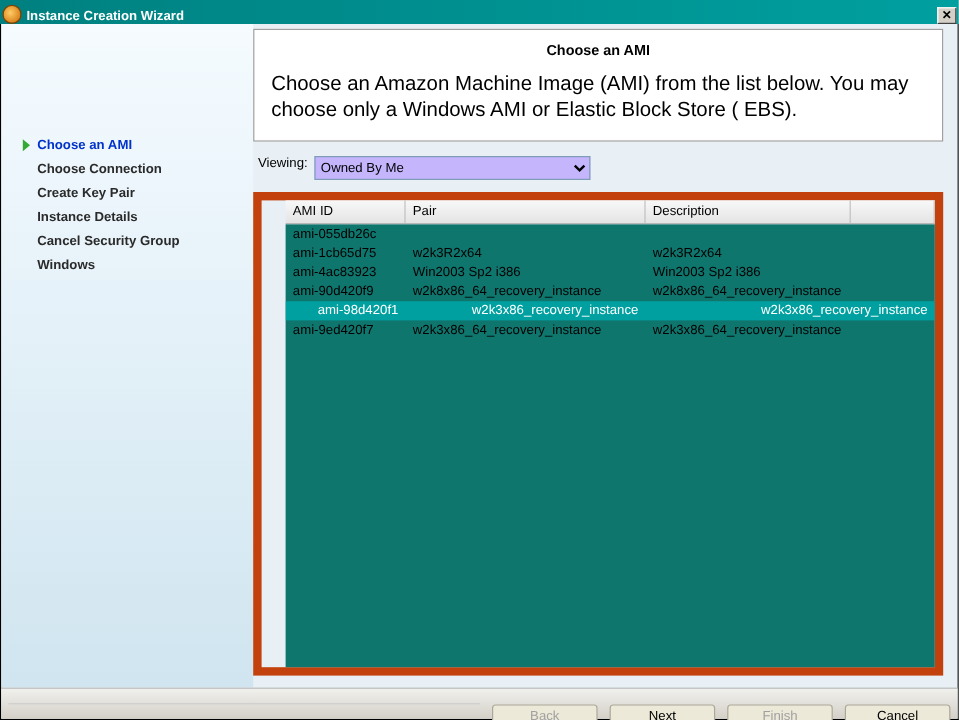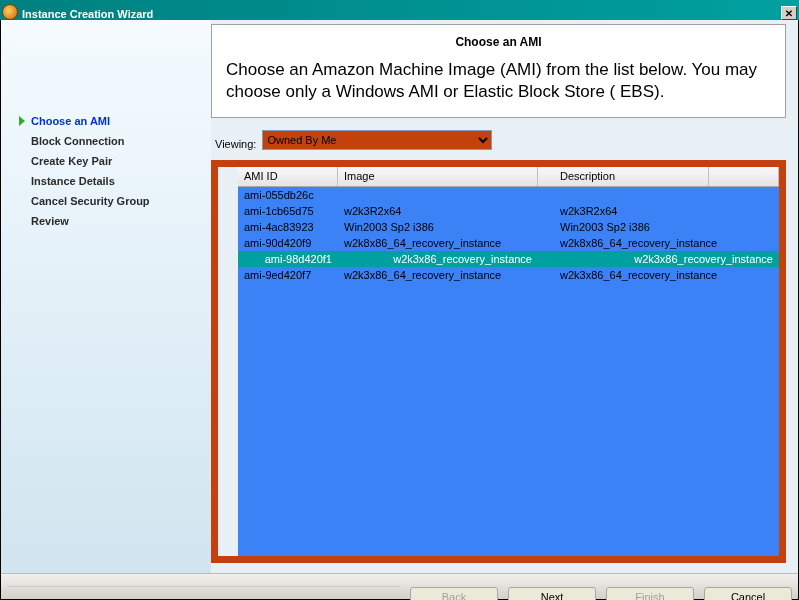--- a/index.html
+++ b/index.html
@@ -100,30 +100,30 @@
     font-weight: bold;
     margin-bottom: 10px;
   }
   .header-box p {
     font-size: 17px;
     line-height: 1.3;
   }
   .viewing-row {
     margin-top: 12px;
     display: flex;
-    align-items: flex-end;
+    align-items: flex-start;
     gap: 6px;
     padding-left: 4px;
   }
   .viewing-row select {
     width: 230px;
     font-family: Tahoma, Arial, sans-serif;
     font-size: 11px;
     height: 20px;
-    background: #c2410c;
+    background: #c4b5fd;
     border: 1px solid #7f9db9;
   }
   .table-wrap {
     margin-top: 10px;
     flex: 1;
     display: flex;
     flex-direction: column;
     border: 7px solid #c2410c;
     padding-left: 20px;
   }
@@ -135,25 +135,25 @@
     font-size: 11px;
   }
   .thead .th {
     border-right: 1px solid #c0c0c0;
     padding: 3px 6px;
     white-space: nowrap;
     overflow: hidden;
   }
   .col-id { width: 100px; }
   .col-name { width: 200px; }
-  .col-desc { flex: 1; margin-left: 16px; }
+  .col-desc { flex: 1; }
   .col-extra { width: 70px; }
   .tbody {
     flex: 1;
-    background: #3b82f6;
+    background: #0f766e;
     overflow: auto;
   }
   .tr {
     display: flex;
     height: 16px;
     font-size: 11px;
     align-items: center;
     cursor: pointer;
   }
   .tr .td {
@@ -209,55 +209,55 @@
 <div class="content">
   <div class="main">
 
     <div class="sidebar" id="sidebar">
         <div class="step active">
           <span class="arrow"></span>
           <span>Choose an AMI</span>
         </div>
         <div class="step">
           <span class="arrow"></span>
-          <span>Block Connection</span>
+          <span>Choose Connection</span>
         </div>
         <div class="step">
           <span class="arrow"></span>
           <span>Create Key Pair</span>
         </div>
         <div class="step">
           <span class="arrow"></span>
           <span>Instance Details</span>
         </div>
         <div class="step">
           <span class="arrow"></span>
           <span>Cancel Security Group</span>
         </div>
         <div class="step">
           <span class="arrow"></span>
-          <span>Review</span>
+          <span>Windows</span>
         </div>
       </div>
 
     <div class="rightpanel">
       <div class="header-box">
         <h3>Choose an AMI</h3>
         <p>Choose an Amazon Machine Image (AMI) from the list below. You may choose only a Windows AMI or Elastic Block Store ( EBS).</p>
       </div>
 
       <div class="viewing-row">
         <span>Viewing:</span>
         <select id="viewing-select"><option>Owned By Me</option></select>
       </div>
 
       <div class="table-wrap">
         <div class="thead">
           <div class="th col-id">AMI ID</div>
-          <div class="th col-name">Image</div>
+          <div class="th col-name">Pair</div>
           <div class="th col-desc">Description</div>
           <div class="th col-extra"></div>
         </div>
         <div class="tbody" id="tbody">
             <div class="tr">
               <div class="td col-id">ami-055db26c</div>
               <div class="td col-desc"></div>
             </div>
             <div class="tr">
               <div class="td col-id">ami-1cb65d75</div>

